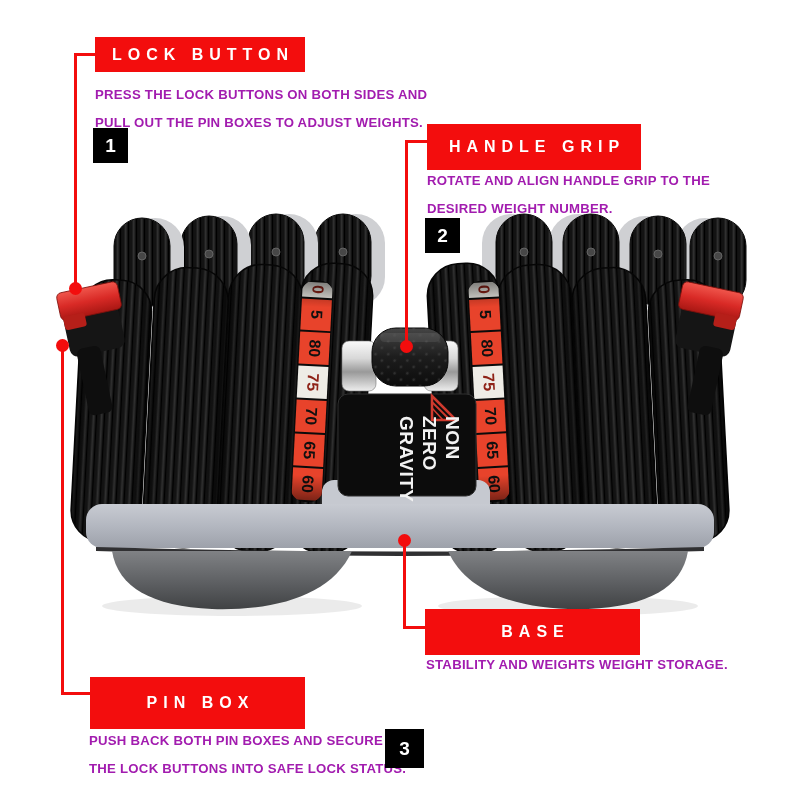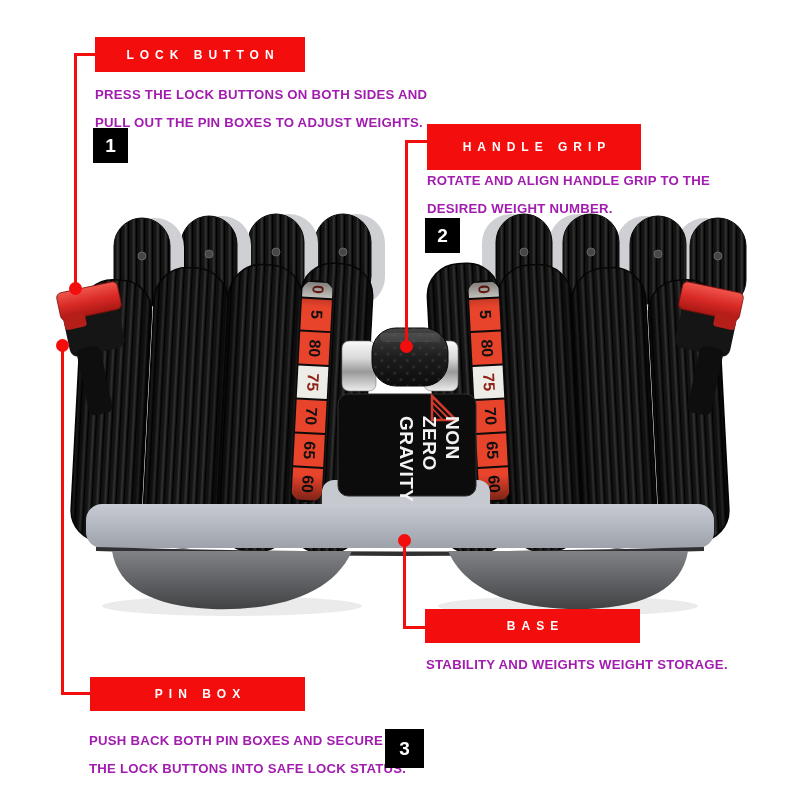--- a/index.html
+++ b/index.html
@@ -1,20 +1,20 @@
 <!DOCTYPE html>
 <html><head>
 <meta charset="utf-8">
 <style>
   html,body{margin:0;padding:0;background:#ffffff;}
   .stage{position:relative;width:800px;height:800px;background:#ffffff;overflow:hidden;
          font-family:"Liberation Sans",sans-serif;}
   .stage svg{position:absolute;left:0;top:0;}
   .banner{position:absolute;background:#f30d0d;color:#ffffff;display:flex;align-items:center;
-          justify-content:center;font-weight:bold;font-size:12px;letter-spacing:6px;
+          justify-content:center;font-weight:bold;font-size:16px;letter-spacing:6px;
           padding-left:6px;box-sizing:border-box;}
   .desc{position:absolute;font-size:13.2px;font-weight:bold;line-height:28px;
         letter-spacing:.25px;color:#a21caf;white-space:nowrap;}
   .step{position:absolute;background:#000000;color:#ffffff;display:flex;align-items:center;
         justify-content:center;font-size:19px;font-weight:bold;}
   .hline,.vline{position:absolute;background:#f30d0d;}
   .dot{position:absolute;width:13px;height:13px;border-radius:50%;background:#f30d0d;}
 </style>
 </head>
 <body>
@@ -257,28 +257,28 @@
 
   <div class="banner" style="left:427px;top:124px;width:214px;height:46px">
     <span>HANDLE GRIP</span>
   </div>
   <div class="desc" style="left:427px;top:167px">
     <div>ROTATE AND ALIGN HANDLE GRIP TO THE</div>
     <div>DESIRED WEIGHT NUMBER.</div>
   </div>
   <div class="step" style="left:425px;top:218px;width:35px;height:35px">2</div>
 
-  <div class="banner" style="left:425px;top:609px;width:215px;height:34px">
+  <div class="banner" style="left:425px;top:609px;width:215px;height:46px">
     <span>BASE</span>
   </div>
   <div class="desc" style="left:426px;top:651px">
     <div>STABILITY AND WEIGHTS WEIGHT STORAGE.</div>
   </div>
 
-  <div class="banner" style="left:90px;top:677px;width:215px;height:34px">
+  <div class="banner" style="left:90px;top:677px;width:215px;height:52px">
     <span>PIN BOX</span>
   </div>
   <div class="desc" style="left:89px;top:727px">
     <div>PUSH BACK BOTH PIN BOXES AND SECURE</div>
     <div>THE LOCK BUTTONS INTO SAFE LOCK STATUS.</div>
   </div>
   <div class="step" style="left:385px;top:729px;width:39px;height:39px">3</div>
 
 </div>
 

